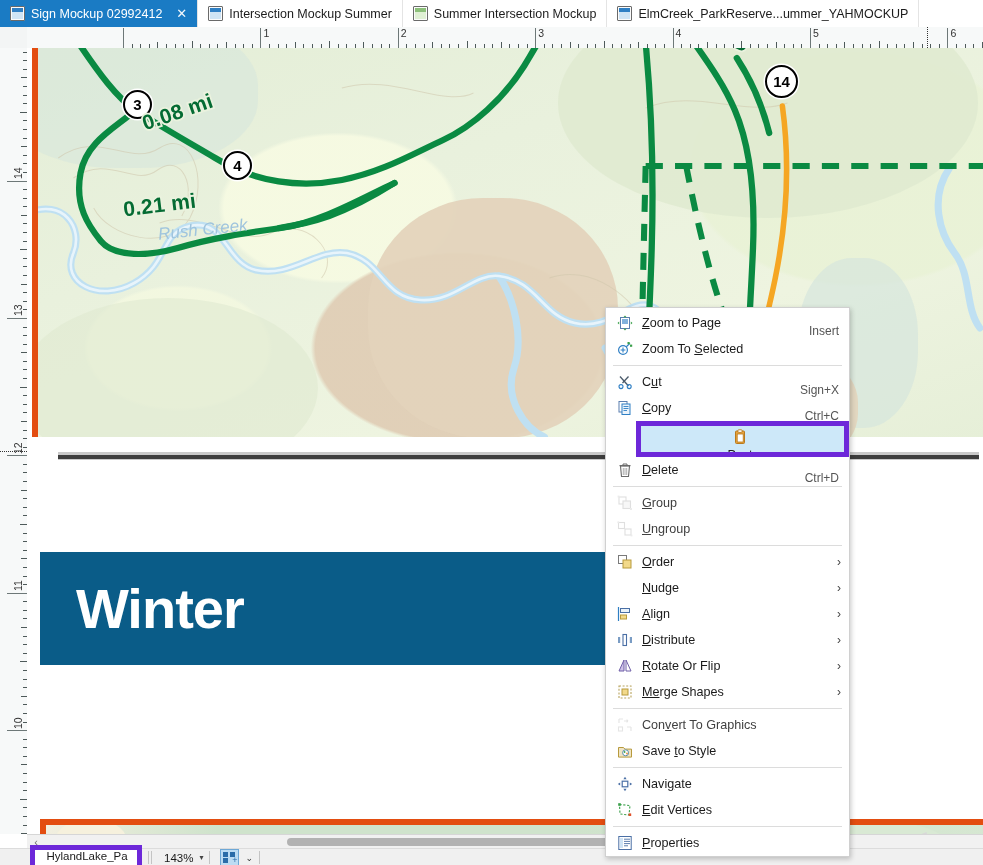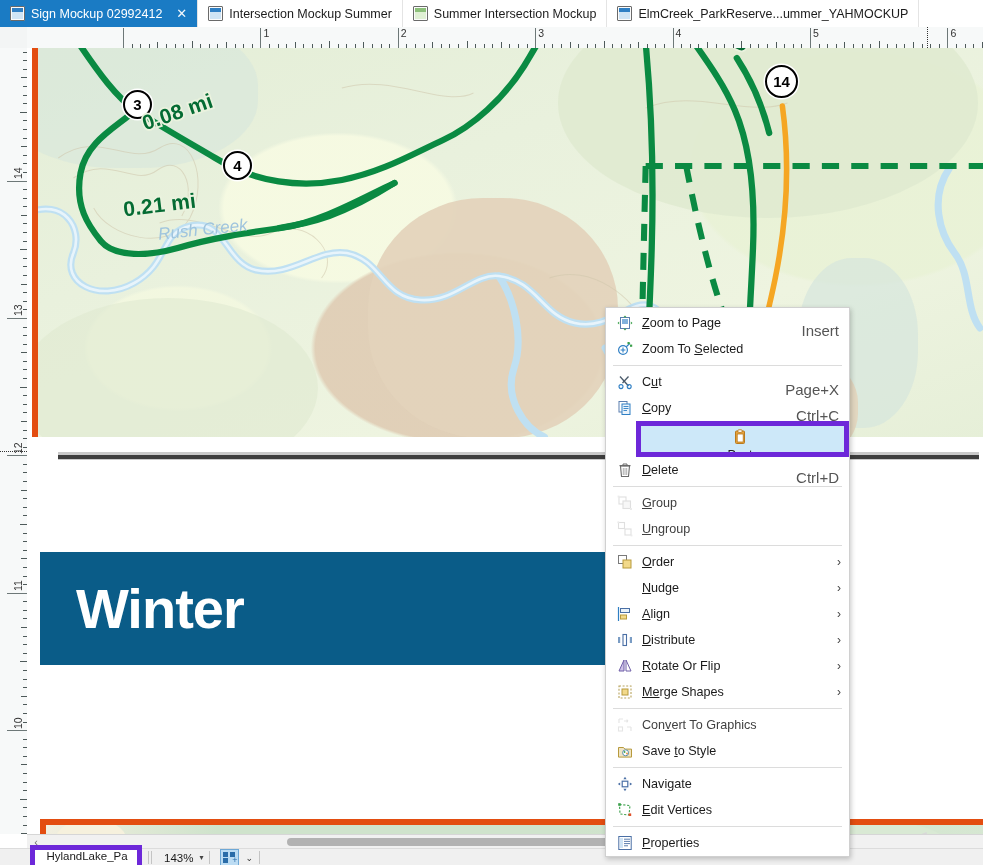--- a/index.html
+++ b/index.html
@@ -108,21 +108,21 @@
   
   .ctxmenu{position:absolute;left:605px;top:307px;width:243px;background:#ffffff;
            border:1px solid #d0d0d0;box-shadow:1px 2px 5px rgba(0,0,0,.22);
            padding:2px 0 0 0;z-index:50;}
   .mi{position:relative;display:flex;align-items:center;height:26px;padding:0 6px 0 8px;
       font-size:12.6px;color:#1b1b1b;cursor:default;}
   .mi.sel{background:#cde8f9;}
   .mi.disabled{color:#404040;}
   .mi .mlabel{flex:1;white-space:nowrap;}
   .mi .mlabel u{text-decoration:underline;}
-  .mi .accel{color:#555;font-size:15px;padding-right:4px;margin-top:15px;}
+  .mi .accel{color:#555;font-size:12px;padding-right:4px;margin-top:15px;}
   .mi .sub{color:#444;font-size:12px;padding-right:2px;}
   .micon{width:22px;height:18px;flex:0 0 22px;position:relative;margin-right:6px;}
   .sepline{height:1px;background:#dcdcdc;margin:3px 7px;}
 </style>
 </head>
 <body>
 
 <div id="app">
 
   <div class="tabbar">
@@ -526,21 +526,21 @@
       <div class="mi">
         <span class="micon" style="display: flex; align-items: center; justify-content: center;">
           <svg width="16" height="16" viewBox="0 0 16 16" style="display:block">
             <path d="M3 2.5 L11.5 12" stroke="#4a5a6a" stroke-width="1.3" fill="none"></path>
                 <path d="M11.5 2.5 L5.5 9" stroke="#4a5a6a" stroke-width="1.3" fill="none"></path>
                 <circle cx="4" cy="12.6" r="2" fill="none" stroke="#2f7fc4" stroke-width="1.1"></circle>
                 <circle cx="12.2" cy="12.6" r="2" fill="none" stroke="#2f7fc4" stroke-width="1.1"></circle>
           </svg>
         </span>
         <span class="mlabel">C<u>u</u>t</span>
-        <span class="accel">Page+X</span>
+        <span class="accel">Sign+X</span>
       </div>
       <div class="mi">
         <span class="micon" style="display: flex; align-items: center; justify-content: center;">
           <svg width="16" height="16" viewBox="0 0 16 16" style="display:block">
             <rect x="2" y="1.5" width="8" height="10.5" fill="#fff" stroke="#5b7fb0" stroke-width="1"></rect>
                 <rect x="5" y="4" width="8" height="10.5" fill="#eaf3fb" stroke="#2f7fc4" stroke-width="1"></rect>
                 <path d="M6.5 6.5h5M6.5 8.5h5M6.5 10.5h3.5" stroke="#2f7fc4" stroke-width=".9"></path>
           </svg>
         </span>
         <span class="mlabel"><u>C</u>opy</span>

